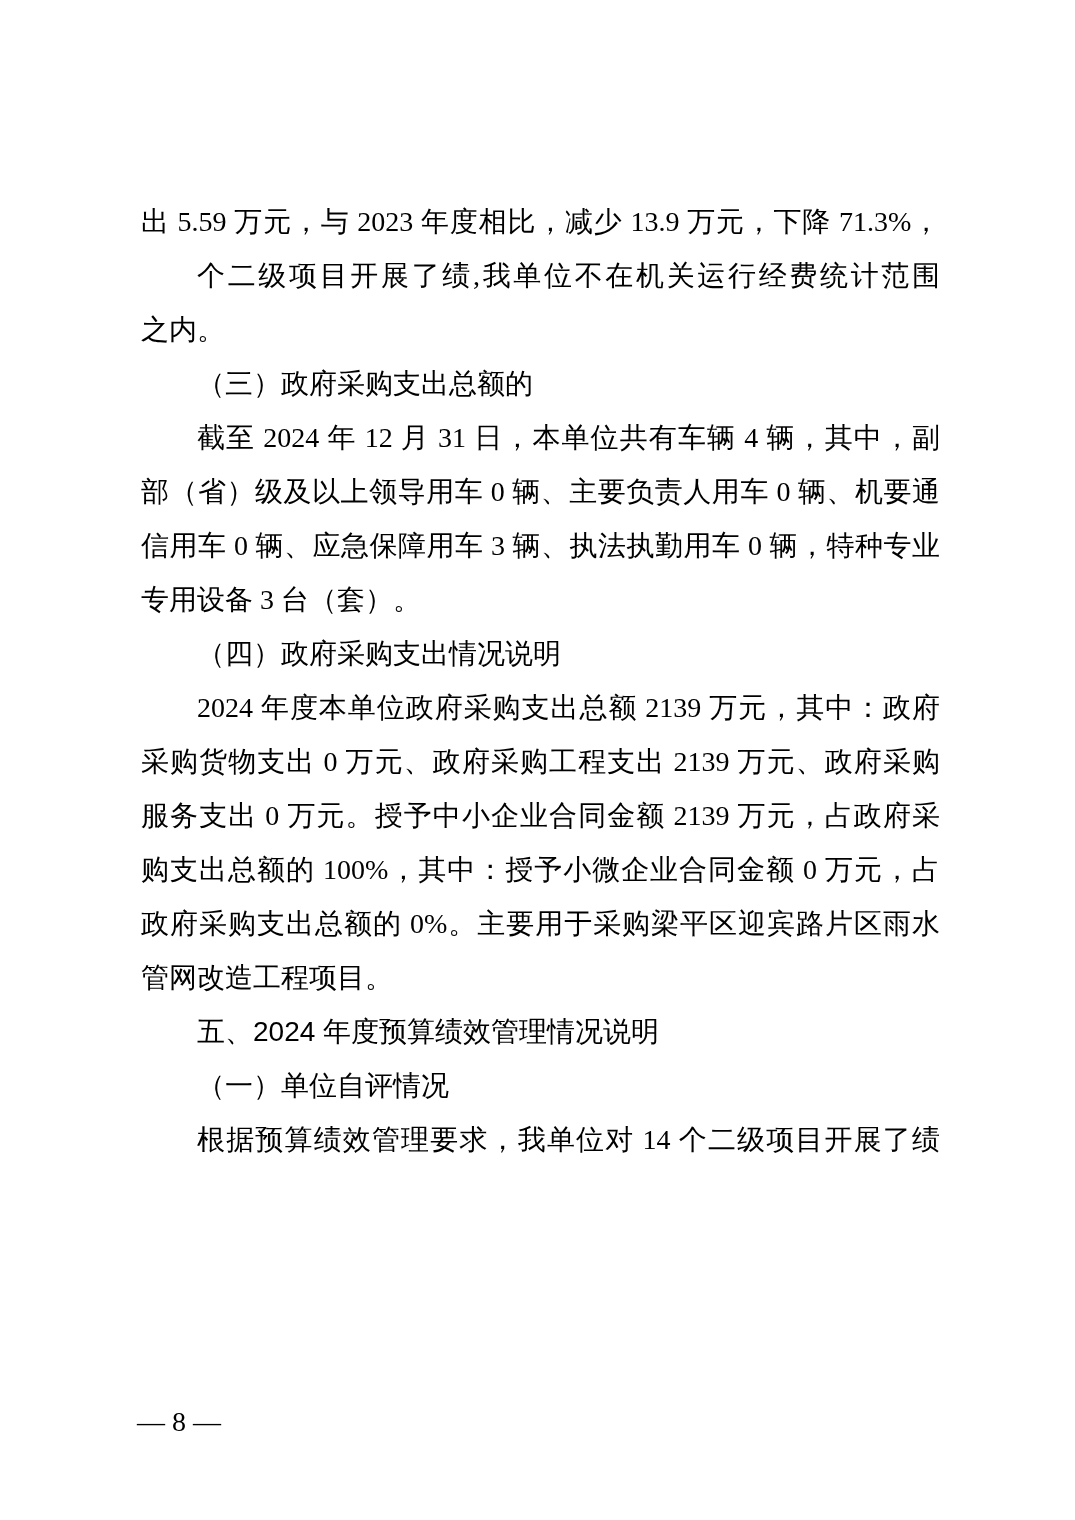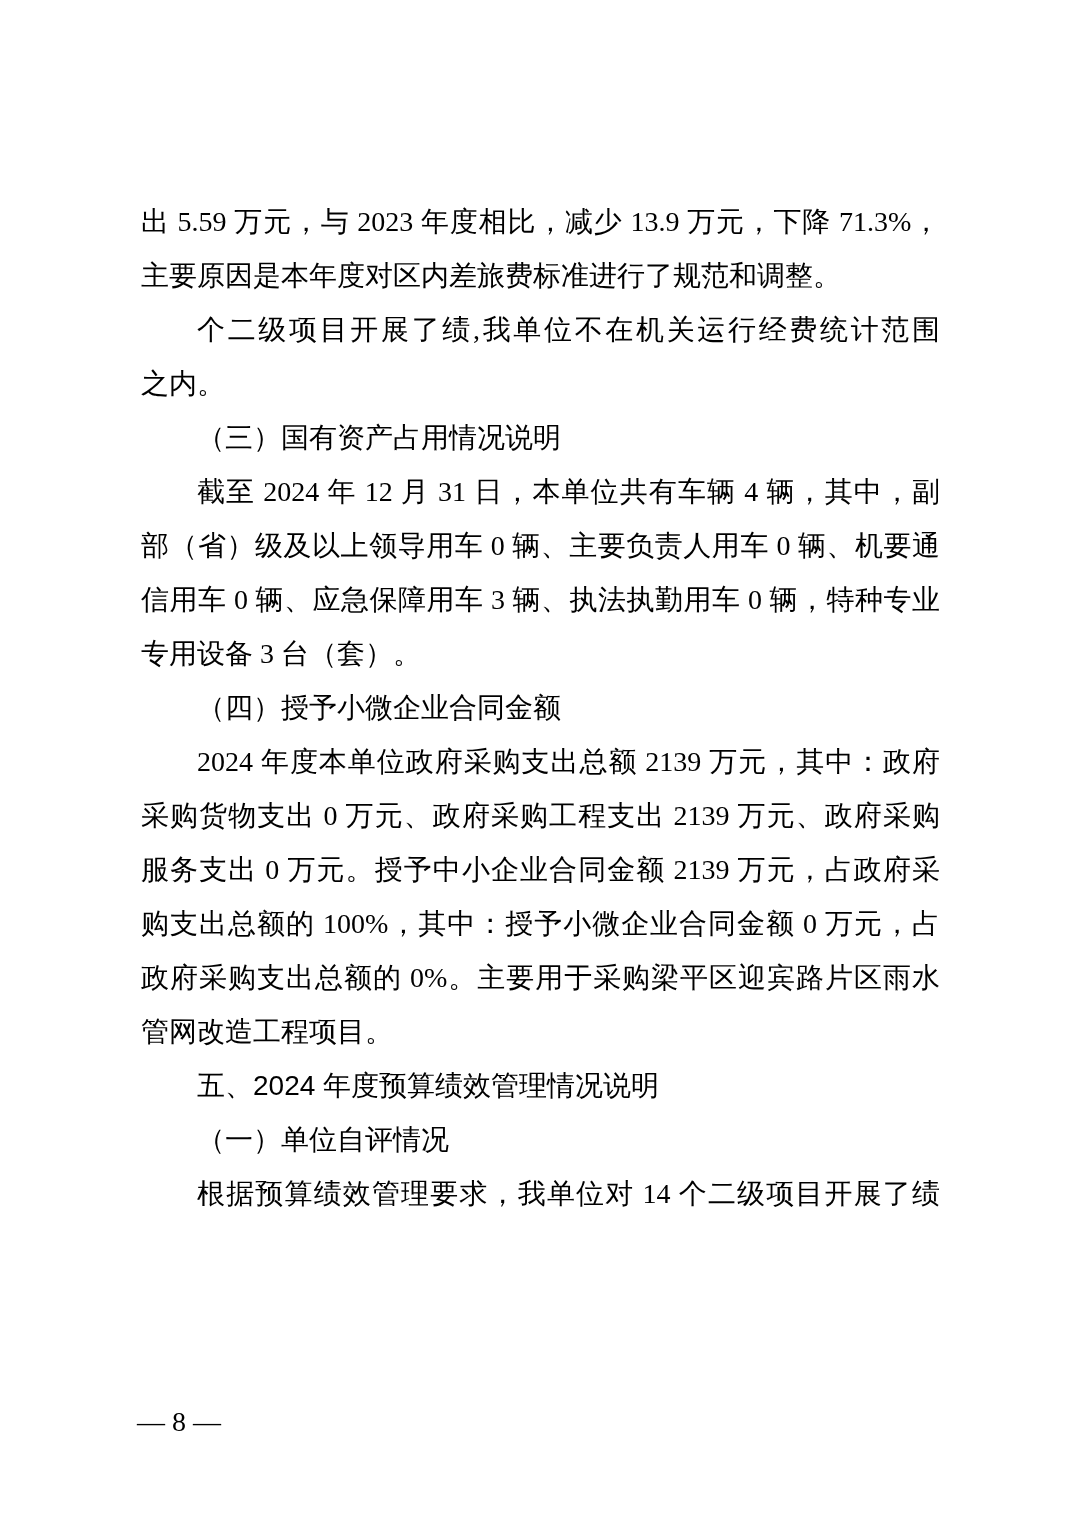--- a/index.html
+++ b/index.html
@@ -56,29 +56,28 @@
     color: #000000;
   }
 </style>
 </head>
 <body>
 
 <div class="page">
 
   <div class="content">
     <div class="ln jf">出 5.59 万元，与 2023 年度相比，减少 13.9 万元，下降 71.3%，</div>
-    <div class="ln">主要原因是本年度对区内差旅费标准进行了规范和调整。</div>
     <div class="ln jf ind">个二级项目开展了绩,我单位不在机关运行经费统计范围</div>
     <div class="ln">之内。</div>
-    <div class="ln ind">（三）国有资产占用情况说明</div>
+    <div class="ln ind">（三）政府采购支出总额的</div>
     <div class="ln jf ind">截至 2024 年 12 月 31 日，本单位共有车辆 4 辆，其中，副</div>
     <div class="ln jf">部（省）级及以上领导用车 0 辆、主要负责人用车 0 辆、机要通</div>
     <div class="ln jf">信用车 0 辆、应急保障用车 3 辆、执法执勤用车 0 辆，特种专业</div>
     <div class="ln">专用设备 3 台（套）。</div>
-    <div class="ln ind">（四）授予小微企业合同金额</div>
+    <div class="ln ind">（四）政府采购支出情况说明</div>
     <div class="ln jf ind">2024 年度本单位政府采购支出总额 2139 万元，其中：政府</div>
     <div class="ln jf">采购货物支出 0 万元、政府采购工程支出 2139 万元、政府采购</div>
     <div class="ln jf">服务支出 0 万元。授予中小企业合同金额 2139 万元，占政府采</div>
     <div class="ln jf">购支出总额的 100%，其中：授予小微企业合同金额 0 万元，占</div>
     <div class="ln jf">政府采购支出总额的 0%。主要用于采购梁平区迎宾路片区雨水</div>
     <div class="ln">管网改造工程项目。</div>
     <div class="ln ind hd5">五、2024 年度预算绩效管理情况说明</div>
     <div class="ln ind">（一）单位自评情况</div>
     <div class="ln jf ind">根据预算绩效管理要求，我单位对 14 个二级项目开展了绩</div>
   </div>

